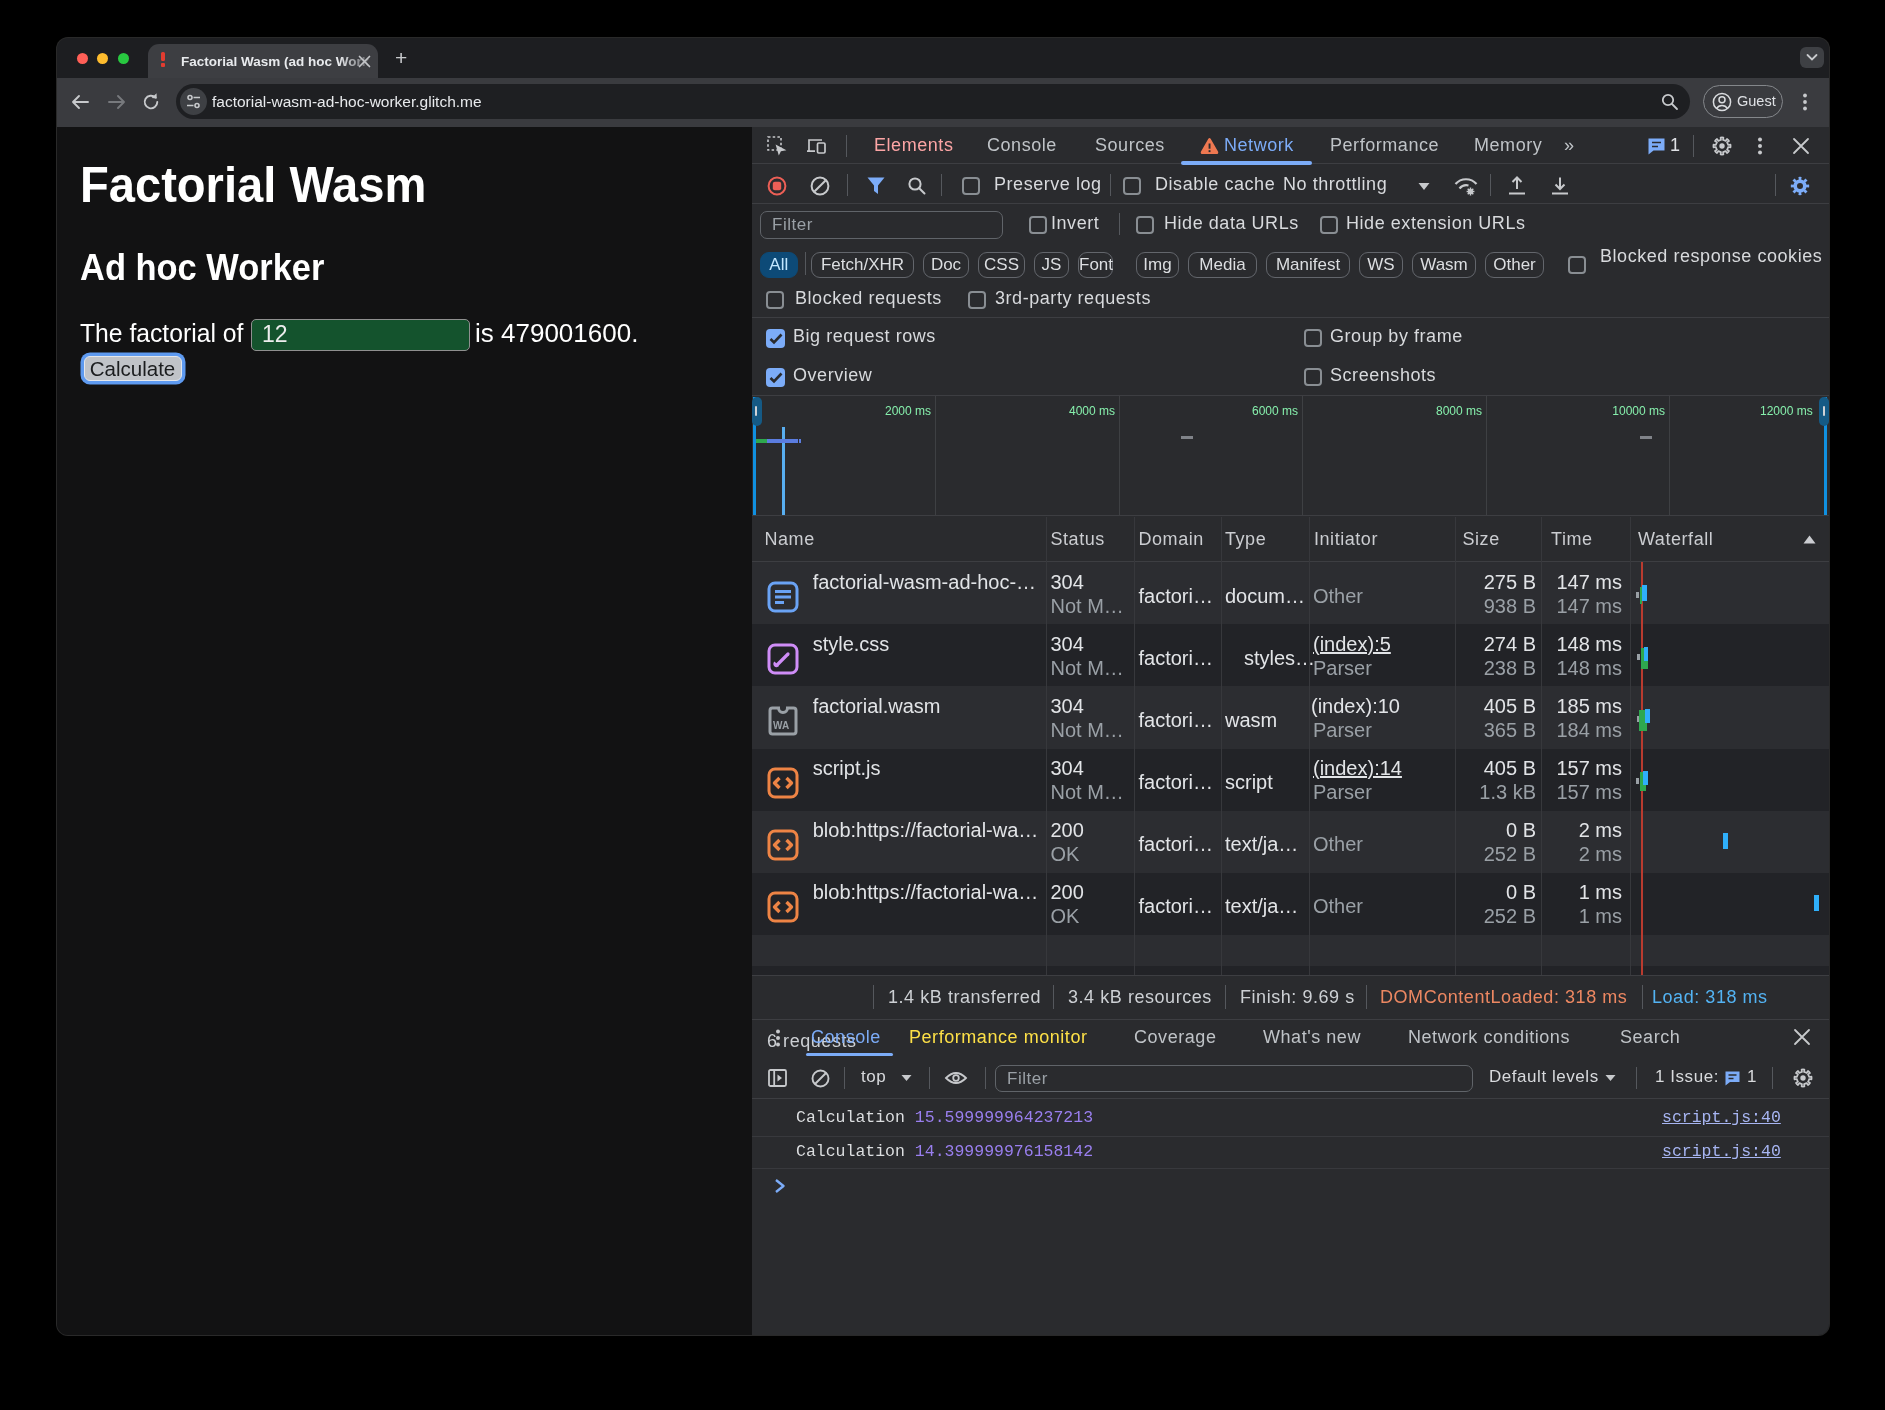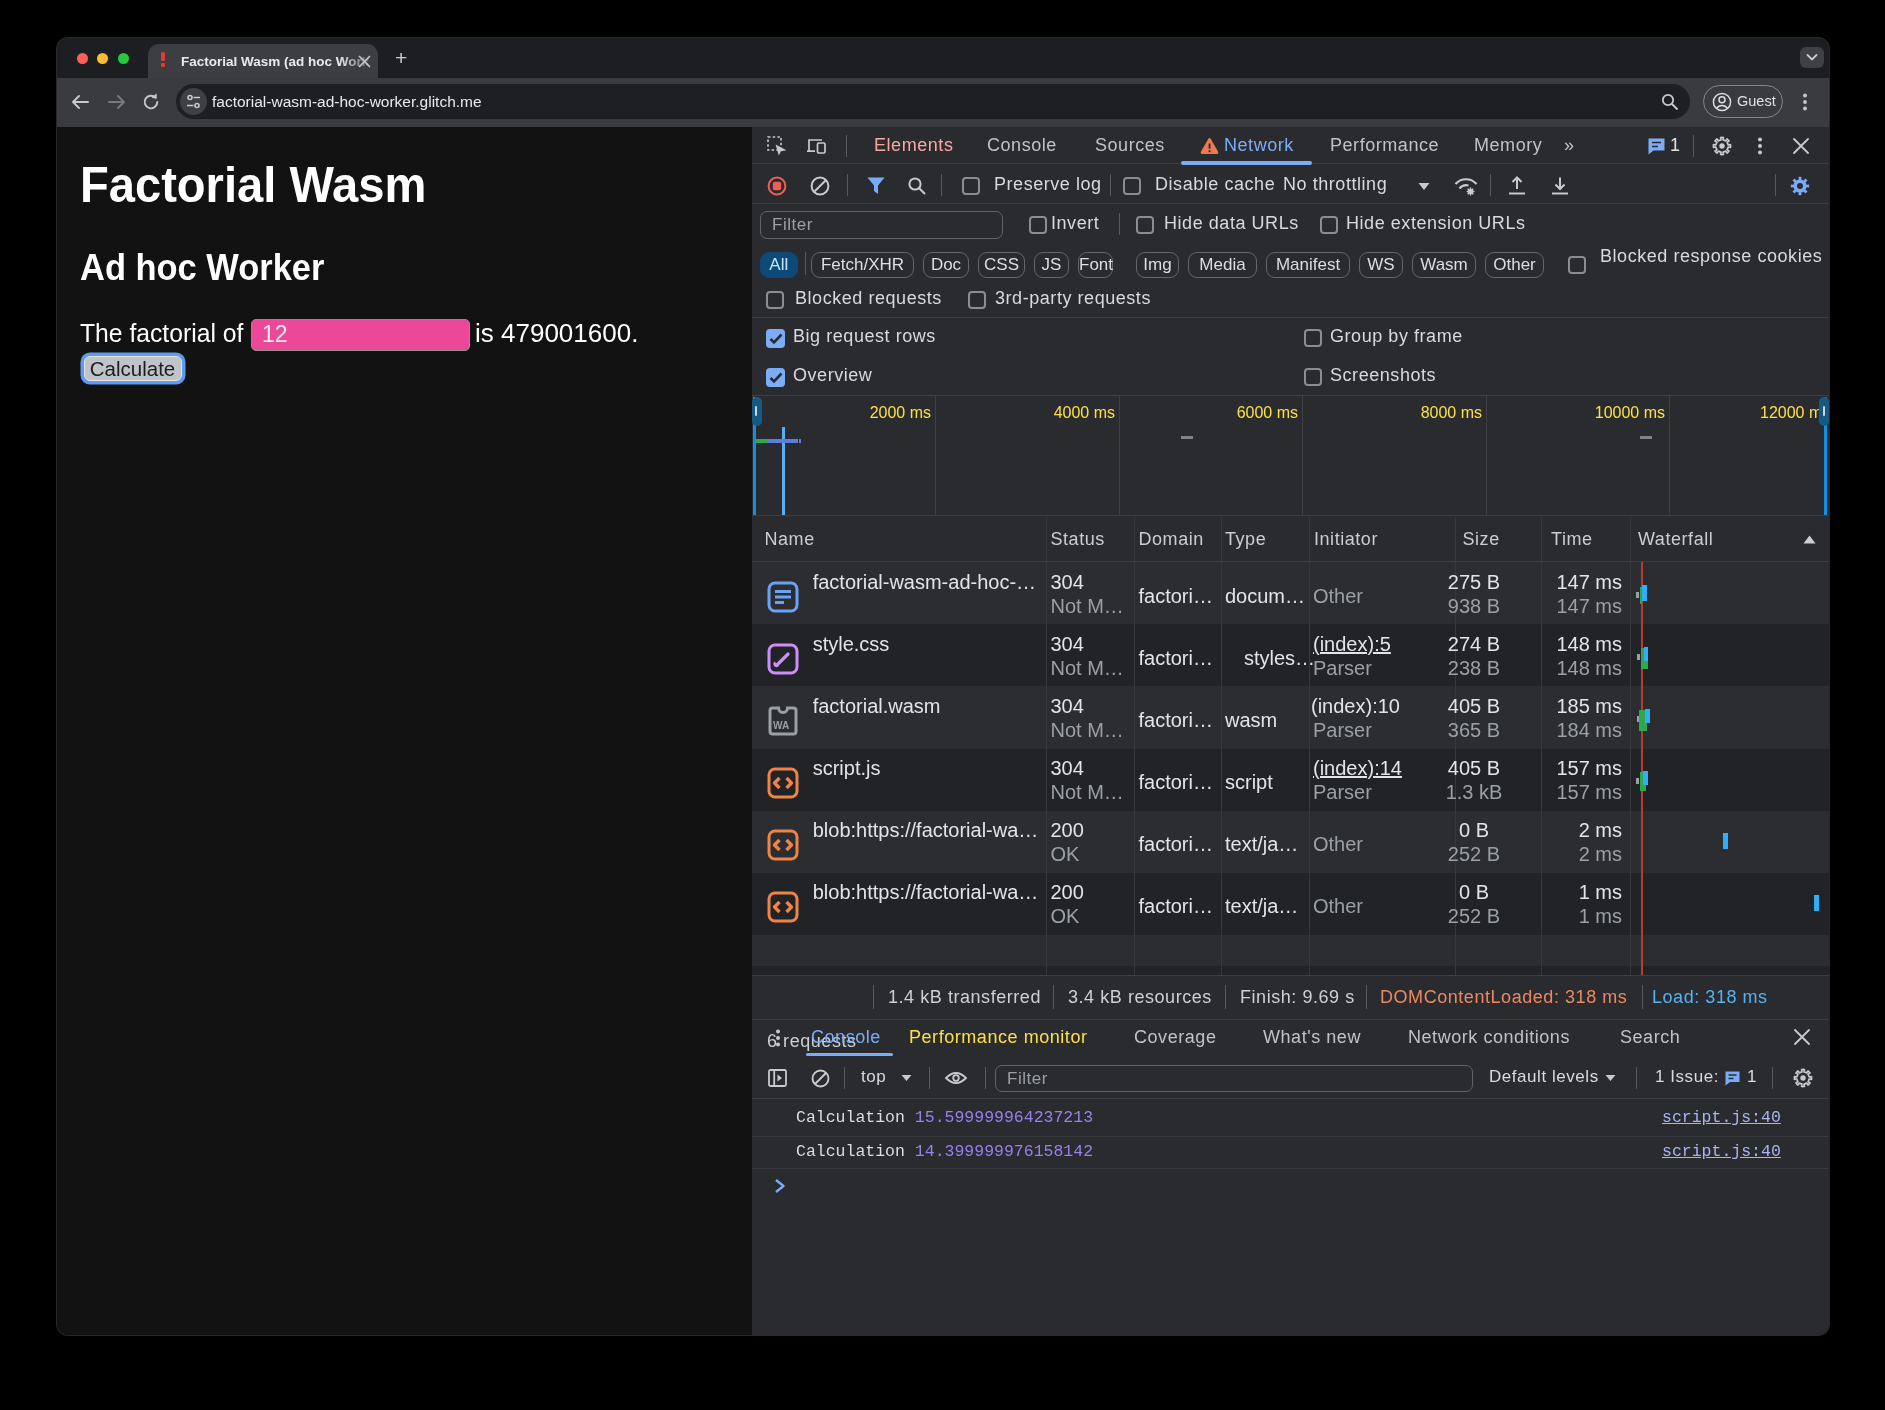--- a/index.html
+++ b/index.html
@@ -21,27 +21,27 @@
 .sep{position:absolute;width:1px;background:#55585d}
 .cb{position:absolute;width:18px;height:18px;border:2px solid #898e93;border-radius:4px}
 .cbon{position:absolute;width:19px;height:19px;border-radius:4px;background:#7cacf8}
 .pill{position:absolute;top:125px;height:26px;border:1px solid #63666c;border-radius:9px;color:#dcdee1;font-size:17px;line-height:24px;text-align:center}
 .lbl{position:absolute;white-space:nowrap}
 #dt .lbl{letter-spacing:0.55px}
 #dt .lbl.mono,#dt .lbl.mono *{letter-spacing:0}
 .vline{position:absolute;width:1px;background:#37383c}
 .hline{position:absolute;height:1px;background:#3d3e42}
 .gridl{position:absolute;width:1px;background:#3e4043;top:269px;height:120px}
-.tlabel{position:absolute;top:277px;font-size:16px;color:#fde047;text-align:right;white-space:nowrap}
+.tlabel{position:absolute;top:277px;font-size:12px;color:#86efac;text-align:right;white-space:nowrap}
 .row{position:absolute;left:0;width:1077px;height:62.3px}
 .l1{position:absolute;font-size:20px;line-height:22px;color:#e2e4e7;white-space:nowrap}
 .l2{position:absolute;font-size:20px;line-height:22px;color:#9aa0a6;white-space:nowrap}
 .ls{position:absolute;font-size:20px;line-height:22px;color:#e2e4e7;white-space:nowrap}
 .ls.dim{color:#9aa0a6}
-.szr{left:660px;width:124px;text-align:center}
+.szr{left:660px;width:124px;text-align:right}
 .tmr{left:735px;width:135px;text-align:right}
 svg{position:absolute;overflow:visible}
 </style>
 </head>
 <body>
 <div id="win">
   <div class="light" style="left:19.5px;background:#ff5f57"></div>
   <div class="light" style="left:40px;background:#febc2e"></div>
   <div class="light" style="left:60.5px;background:#28c840"></div>
   <div id="tab">
@@ -94,21 +94,21 @@
   </div>
   <svg style="left:1745px;top:55px" width="6" height="18">
       <circle cx="3" cy="2.5" r="1.9" fill="#c7c9cc"></circle>
       <circle cx="3" cy="9" r="1.9" fill="#c7c9cc"></circle>
       <circle cx="3" cy="15.5" r="1.9" fill="#c7c9cc"></circle>
     </svg>
   <div id="page">
     <div class="lbl" id="h1" style="left:22.5px;top:29px;font-size:50px;font-weight:700;color:#fff;transform-origin:0 0;transform:scaleX(0.942)">Factorial Wasm</div>
     <div class="lbl" id="h2" style="left:23px;top:120px;font-size:36px;font-weight:700;color:#fff;transform-origin:0 0;transform:scaleX(0.957)">Ad hoc Worker</div>
     <div class="lbl" id="p1" style="left:23px;top:191px;font-size:26px;color:#fff;transform-origin:0 0;transform:scaleX(0.95)">The factorial of</div>
-    <div class="abs" id="inp" style="left:194px;top:192px;width:219px;height:32px;background:#ec4899;border:1.5px solid #8f8f8f;border-radius:5px;color:#ededed;font-size:23px;line-height:29px;padding-left:10px">12</div>
+    <div class="abs" id="inp" style="left:194px;top:192px;width:219px;height:32px;background:#14532d;border:1.5px solid #8f8f8f;border-radius:5px;color:#ededed;font-size:23px;line-height:29px;padding-left:10px">12</div>
     <div class="lbl" id="p2" style="left:418px;top:191px;font-size:26px;color:#fff;transform-origin:0 0">is 479001600.</div>
     <div class="abs" id="btn" style="left:26.5px;top:229px;width:98px;height:25px;background:#c0c3c8;border:1px solid #e4e7ec;border-radius:6px;box-shadow:0 0 0 3.5px #5e9af0;color:#1b1d1f;font-size:20.5px;line-height:23px;text-align:center">Calculate</div>
   </div>
   <div id="dt">
 
     <div class="hline" style="left:0;top:36px;width:1077px"></div>
     <svg style="left:15px;top:9px" width="20" height="20">
         <rect x="1" y="1" width="13" height="13" fill="none" stroke="#c7c9cc" stroke-width="1.6" stroke-dasharray="2.5 2.2"></rect>
         <path d="M8.6 8.6 L11.8 19.5 L13.9 15.3 L19.4 14.3 Z" fill="#c7c9cc"></path>
       </svg>

